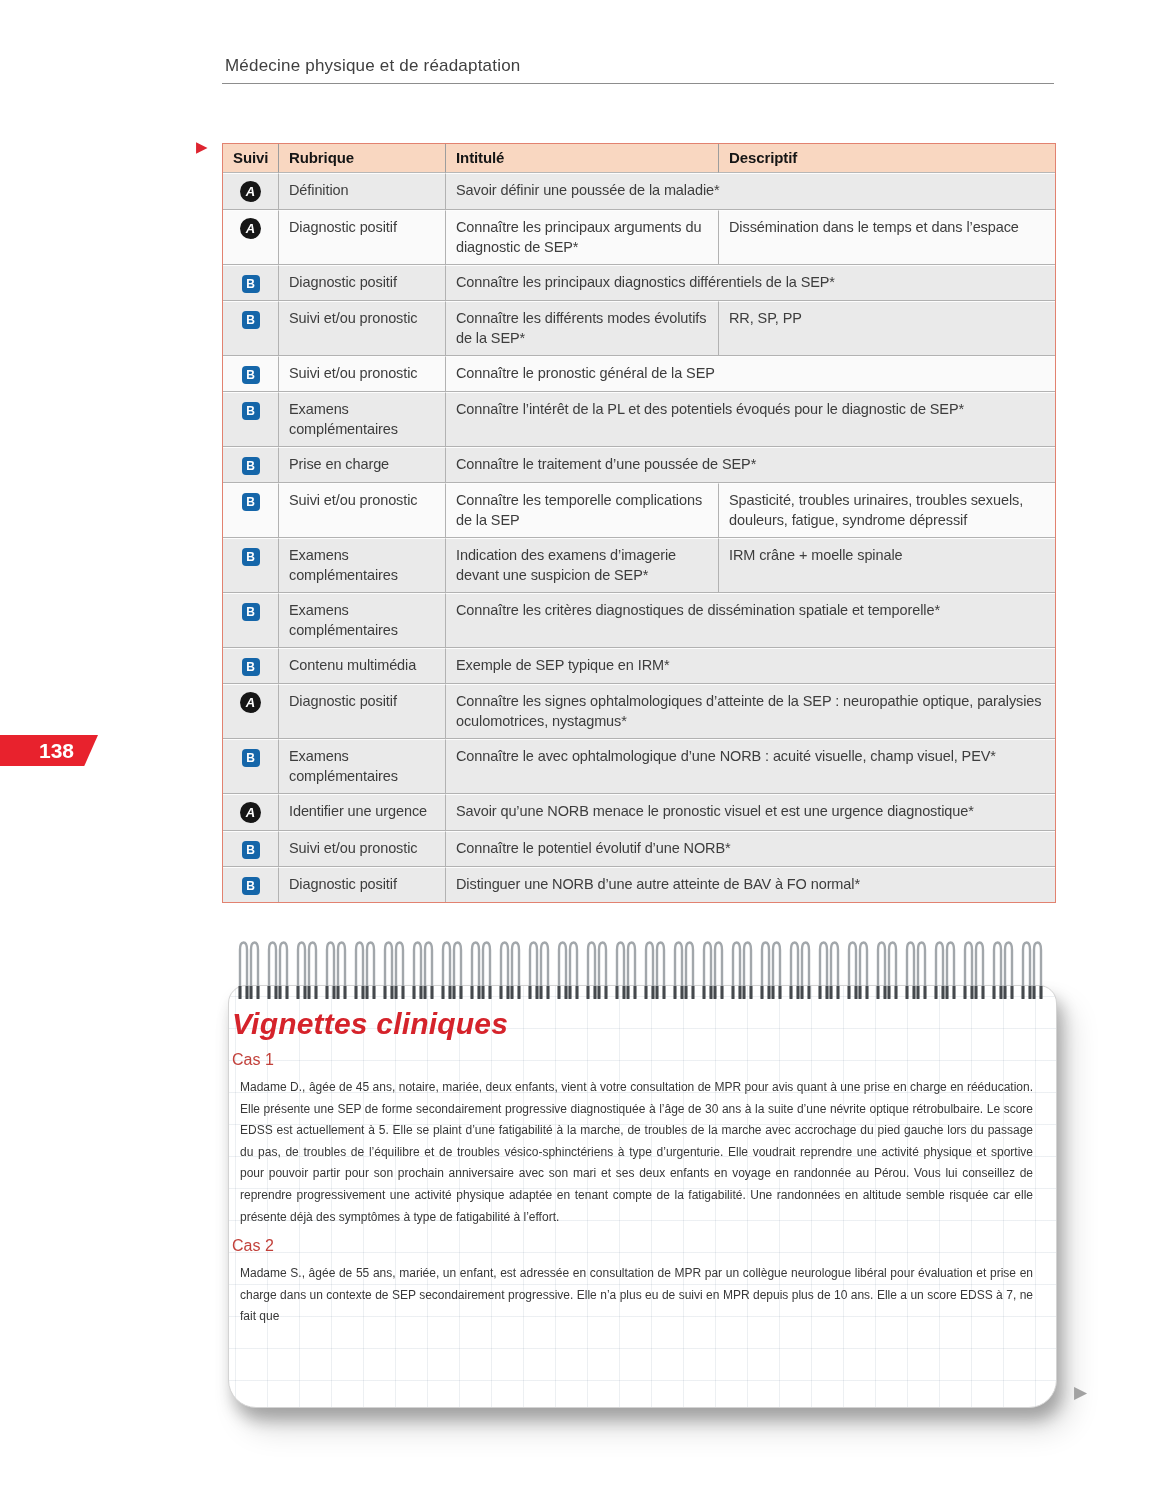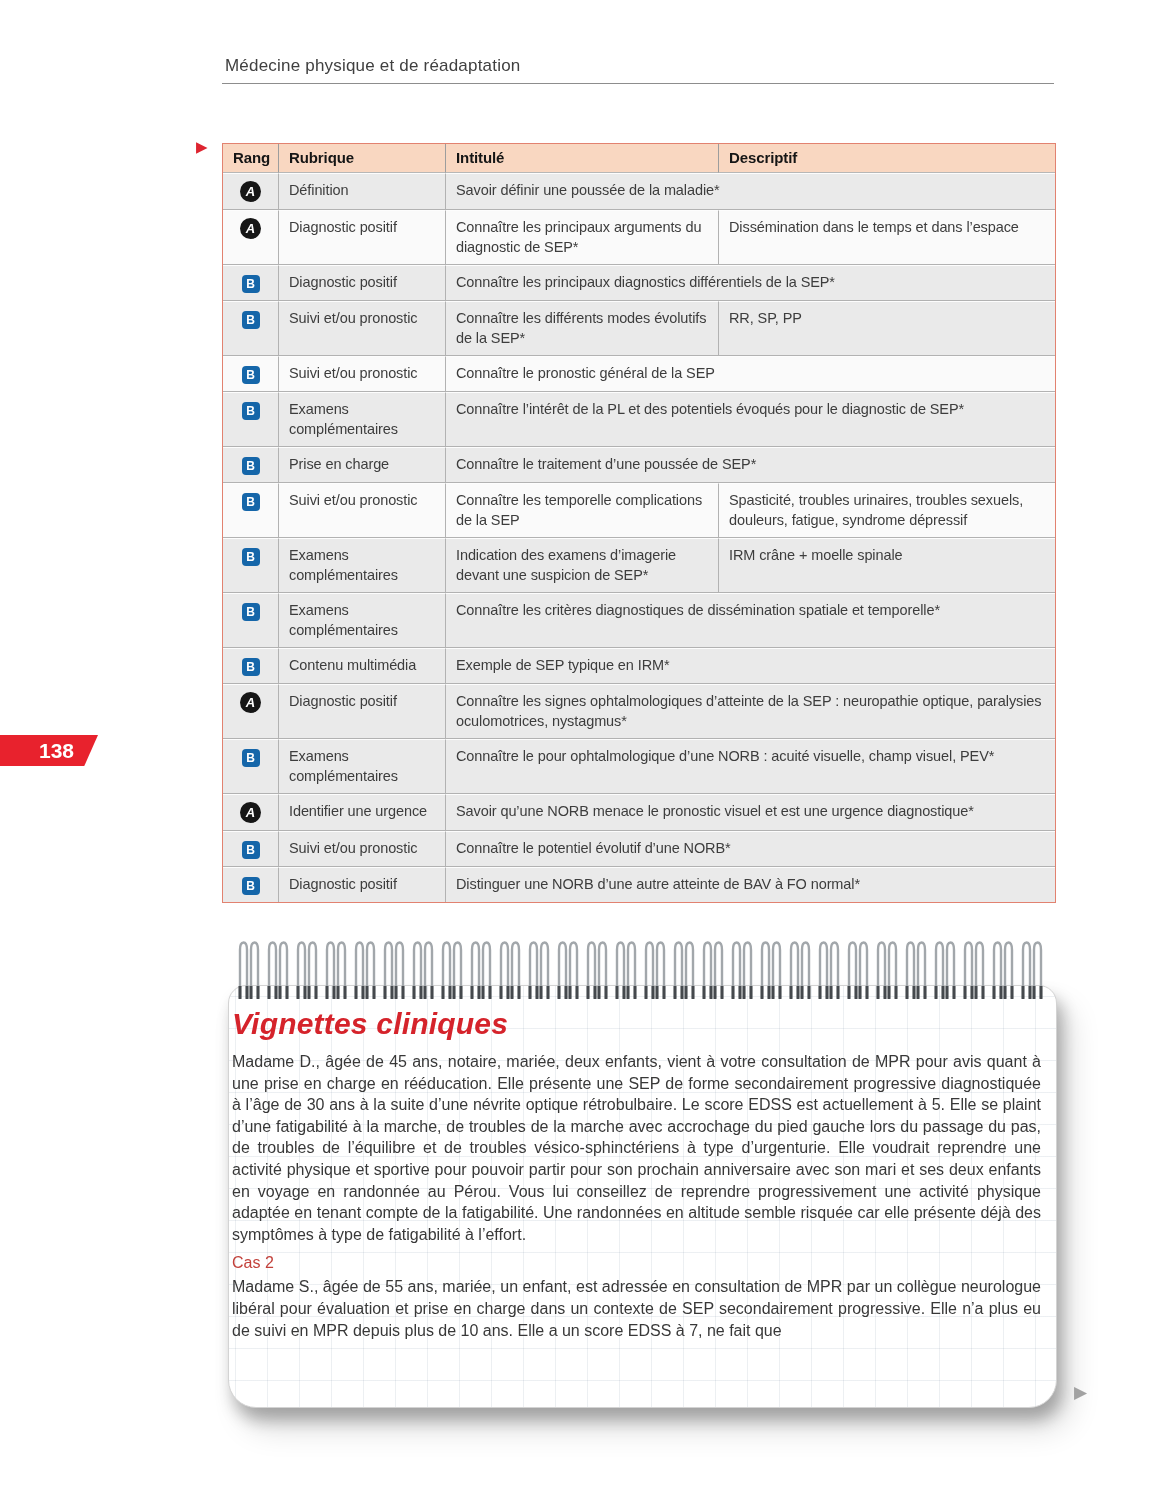--- a/index.html
+++ b/index.html
@@ -84,21 +84,21 @@
   }
   .vignettes-title{
     font-size:30px;font-weight:bold;font-style:italic;
     color:var(--title-red,#d5232b);margin:2px 0 10px;letter-spacing:.2px;
   }
   .case-block{margin-top:9px;}
   .case-label{
     color:var(--case-red,#c2403a);font-size:16px;margin-bottom:4px;
   }
   .case-text{
-    margin:0;font-size:16px;line-height:21.6px;text-align:justify;color:#383838;
+    margin:8px;font-size:12px;line-height:21.6px;text-align:justify;color:#383838;
   }
   
   .continuation-arrow{
     position:absolute;left:1074px;top:1384px;font-size:17px;line-height:1;color:#a2a2a2;
   }
 </style>
 </head>
 <body>
 
 <div class="running-head">Médecine physique et de réadaptation</div>
@@ -108,21 +108,21 @@
 
 <table class="comp-table">
   <colgroup>
     <col style="width:56px">
       <col style="width:167px">
       <col style="width:273px">
       <col style="width:336px">
   </colgroup>
   <thead>
     <tr>
-      <th>Rang</th>
+      <th>Suivi</th>
       <th>Rubrique</th>
       <th>Intitulé</th>
       <th>Descriptif</th>
     </tr>
   </thead>
   <tbody>
       <tr>
         <td class="rank-cell"><span class="rank-badge rank-a">A</span></td>
         <td>Définition</td>
         <td colspan="2">Savoir définir une poussée de la maladie*</td>
@@ -182,21 +182,21 @@
         <td colspan="2">Exemple de SEP typique en IRM*</td>
       </tr>
       <tr>
         <td class="rank-cell"><span class="rank-badge rank-a">A</span></td>
         <td>Diagnostic positif</td>
         <td colspan="2">Connaître les signes ophtalmologiques d’atteinte de la SEP : neuropathie optique, paralysies oculomotrices, nystagmus*</td>
       </tr>
       <tr>
         <td class="rank-cell"><span class="rank-badge rank-b">B</span></td>
         <td>Examens complémentaires</td>
-        <td colspan="2">Connaître le pour ophtalmologique d’une NORB : acuité visuelle, champ visuel, PEV*</td>
+        <td colspan="2">Connaître le avec ophtalmologique d’une NORB : acuité visuelle, champ visuel, PEV*</td>
       </tr>
       <tr>
         <td class="rank-cell"><span class="rank-badge rank-a">A</span></td>
         <td>Identifier une urgence</td>
         <td colspan="2">Savoir qu’une NORB menace le pronostic visuel et est une urgence diagnostique*</td>
       </tr>
       <tr>
         <td class="rank-cell"><span class="rank-badge rank-b">B</span></td>
         <td>Suivi et/ou pronostic</td>
         <td colspan="2">Connaître le potentiel évolutif d’une NORB*</td>
@@ -382,20 +382,21 @@
       <line x1="789" x2="789" y1="50" y2="63" stroke="#45494d" stroke-width="3"></line>
       <line x1="796" x2="796" y1="50" y2="63" stroke="#45494d" stroke-width="3"></line>
       <path d="M 800 62 L 800 14 Q 800 6.5 803.5 6.5 Q 807 6.5 807 14 L 807 62" fill="none" stroke="#a2a7ab" stroke-width="2.4"></path>
       <line x1="800" x2="800" y1="50" y2="63" stroke="#45494d" stroke-width="3"></line>
       <line x1="807" x2="807" y1="50" y2="63" stroke="#45494d" stroke-width="3"></line>
     </svg>
   <div class="notebook-content">
     <div class="vignettes-title">Vignettes cliniques</div>
     <div id="cases">
         <div class="case-block">
+          <div class="case-label">Cas 1</div>
           <p class="case-text">Madame D., âgée de 45 ans, notaire, mariée, deux enfants, vient à votre consultation de MPR pour avis quant à une prise en charge en rééducation. Elle présente une SEP de forme secondairement progressive diagnostiquée à l’âge de 30 ans à la suite d’une névrite optique rétrobulbaire. Le score EDSS est actuellement à 5. Elle se plaint d’une fatigabilité à la marche, de troubles de la marche avec accrochage du pied gauche lors du passage du pas, de troubles de l’équilibre et de troubles vésico-sphinctériens à type d’urgenturie. Elle voudrait reprendre une activité physique et sportive pour pouvoir partir pour son prochain anniversaire avec son mari et ses deux enfants en voyage en randonnée au Pérou. Vous lui conseillez de reprendre progressivement une activité physique adaptée en tenant compte de la fatigabilité. Une randonnées en altitude semble risquée car elle présente déjà des symptômes à type de fatigabilité à l’effort.</p>
         </div>
         <div class="case-block">
           <div class="case-label">Cas 2</div>
           <p class="case-text">Madame S., âgée de 55 ans, mariée, un enfant, est adressée en consultation de MPR par un collègue neurologue libéral pour évaluation et prise en charge dans un contexte de SEP secondairement progressive. Elle n’a plus eu de suivi en MPR depuis plus de 10 ans. Elle a un score EDSS à 7, ne fait que</p>
         </div>
       </div>
   </div>
 </div>
 

